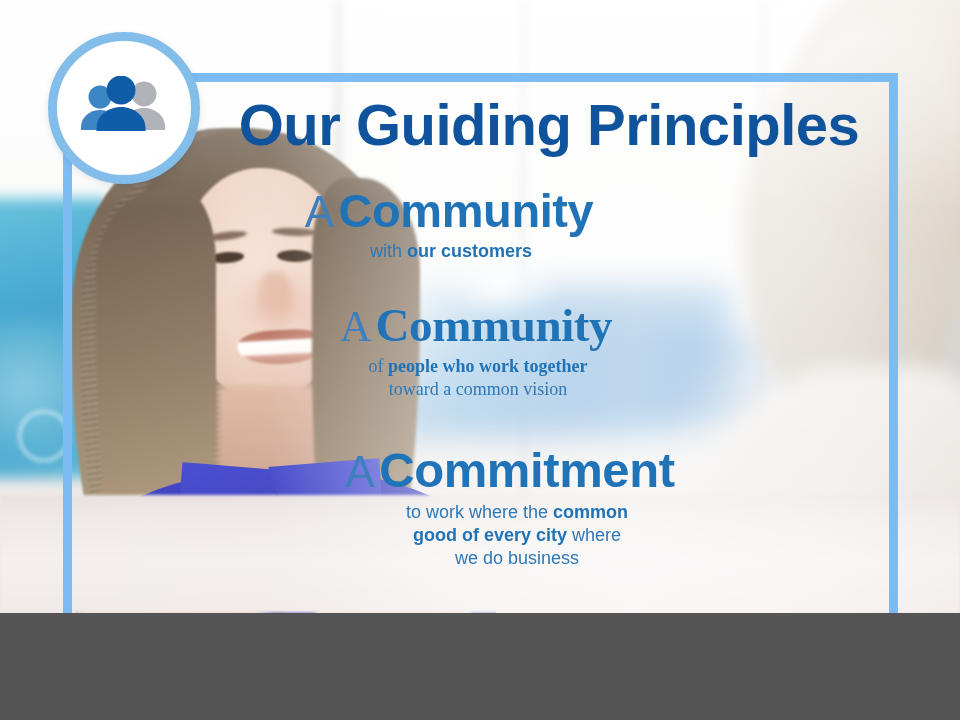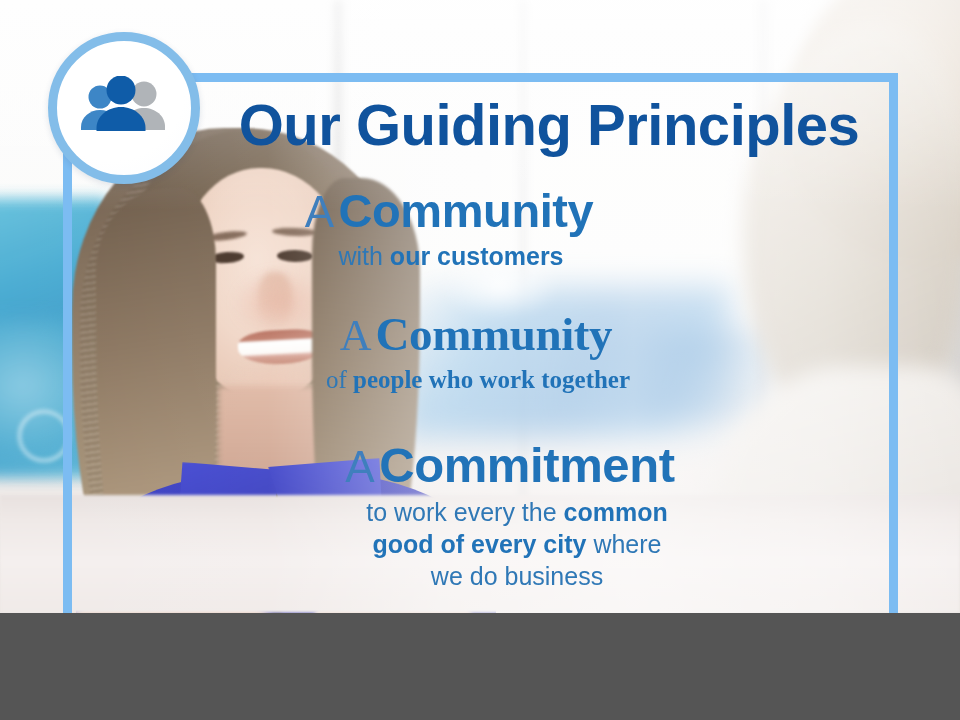--- a/index.html
+++ b/index.html
@@ -343,21 +343,21 @@
     color:#3f7fbd;
   }
   .p-title .word {
     font-size:47px;
     font-weight:bold;
     color:#2173B8;
     letter-spacing:-0.4px;
   }
   .p-sub {
     text-align:center;
-    font-size:25px;
+    font-size:18px;
     color:#2f78b6;
     line-height:1.28;
     margin-top:4px;
   }
   .p-sub b { font-weight:bold; color:#2173B8; }
   .p-sub .reg { font-weight:normal; }
 
   
   #block-covenant   { margin-top:4px;  }
   #block-covenant .p-title { padding-right:62px; }
@@ -466,29 +466,30 @@
         </div>
     </div>
 
     <div class="principle" id="block-community">
       <div class="p-title">
         <span class="art">A</span>
         <span class="word">Community</span>
       </div>
       <div class="p-sub">
           <div><span class="reg">of </span><b>people who work together</b></div>
+          <div><span class="reg">toward a common vision</span></div>
         </div>
     </div>
 
     <div class="principle" id="block-commitment">
       <div class="p-title">
         <span class="art">A</span>
         <span class="word">Commitment</span>
       </div>
       <div class="p-sub">
-          <div><span class="reg">to work every the </span><b>common</b></div>
+          <div><span class="reg">to work where the </span><b>common</b></div>
           <div><b>good of every city</b><span class="reg"> where</span></div>
           <div><span class="reg">we do business</span></div>
         </div>
     </div>
 
   </div>
 </div>
 
 </body></html>

